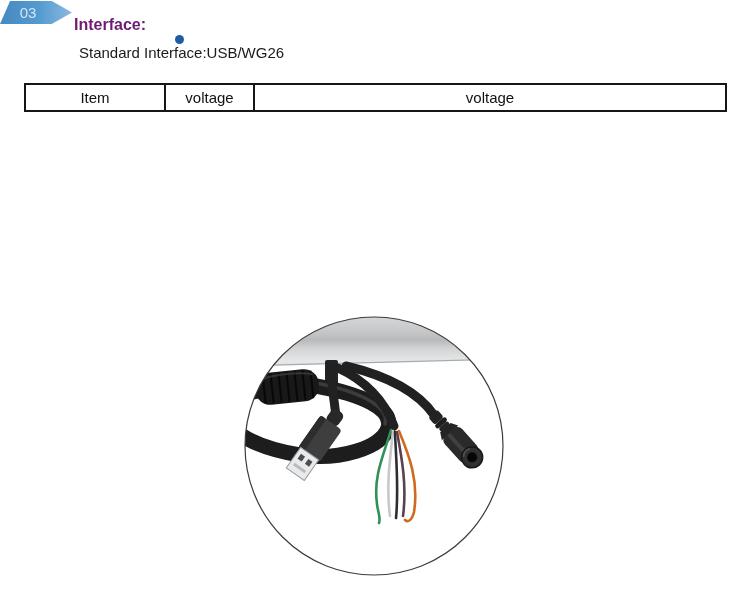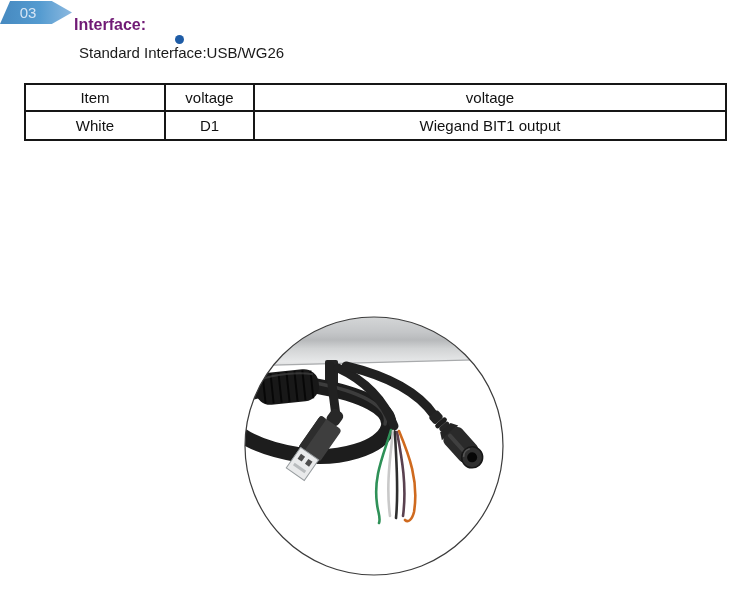--- a/index.html
+++ b/index.html
@@ -81,25 +81,20 @@
       <col style="width:472px">
     </colgroup>
   <thead>
     <tr>
       <th>Item</th>
       <th>voltage</th>
       <th>voltage</th>
     </tr>
   </thead>
   <tbody>
-    <tr>
-      <td>White</td>
-      <td>D1</td>
-      <td>Wiegand BIT1 output</td>
-    </tr>
   </tbody>
 </table>
 
 <div class="photo-wrap">
   <svg width="264" height="264" viewBox="0 0 264 264">
     <defs>
       <clipPath id="circleClip">
           <circle cx="132" cy="132" r="129"></circle>
         </clipPath>
       <linearGradient id="panelGrad" x1="0" y1="0" x2="0" y2="1">

